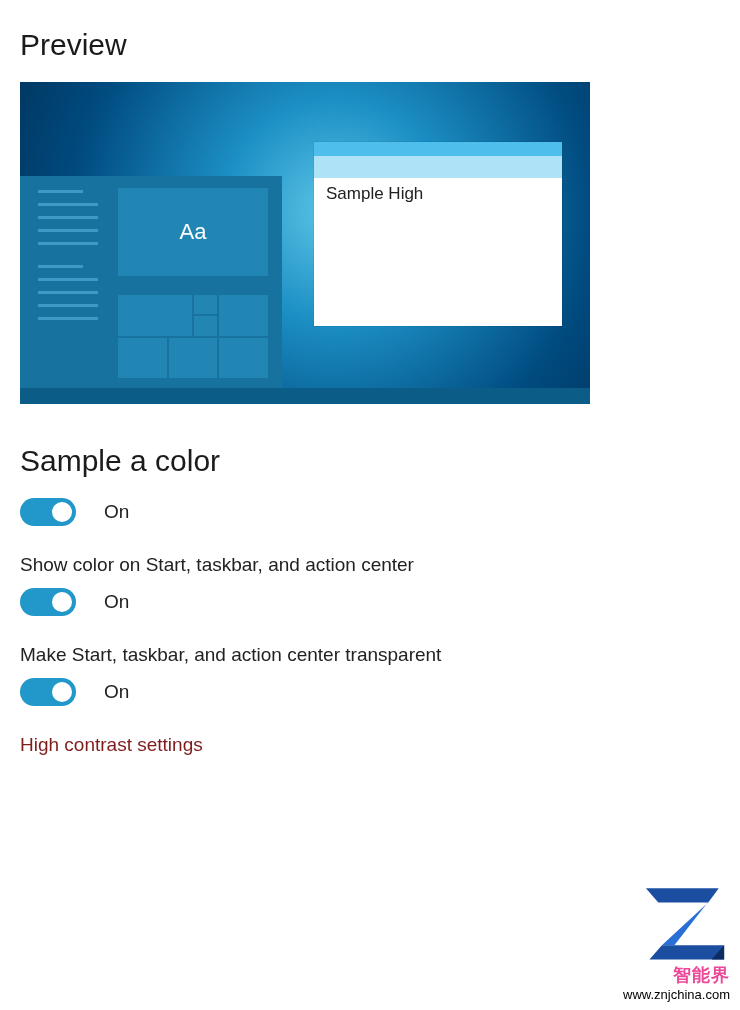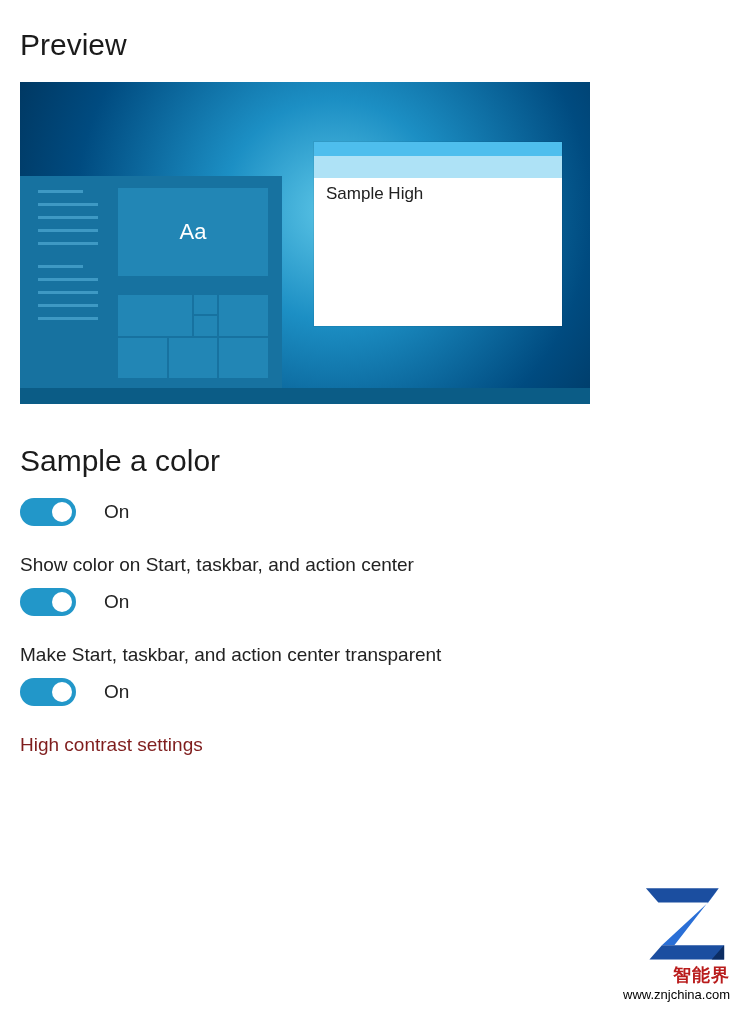--- a/index.html
+++ b/index.html
@@ -166,21 +166,21 @@
   .wm-z {
     width: 90px;
     height: 80px;
     margin-left: auto;
     position: relative;
   }
   .wm-z svg { display: block; }
   .wm-cn {
     font-size: 18px;
     font-weight: 700;
-    color: #b91c1c;
+    color: #ec4899;
     letter-spacing: 1px;
   }
   .wm-url {
     font-size: 13px;
     color: #000;
   }
 </style>
 </head>
 <body>
 

